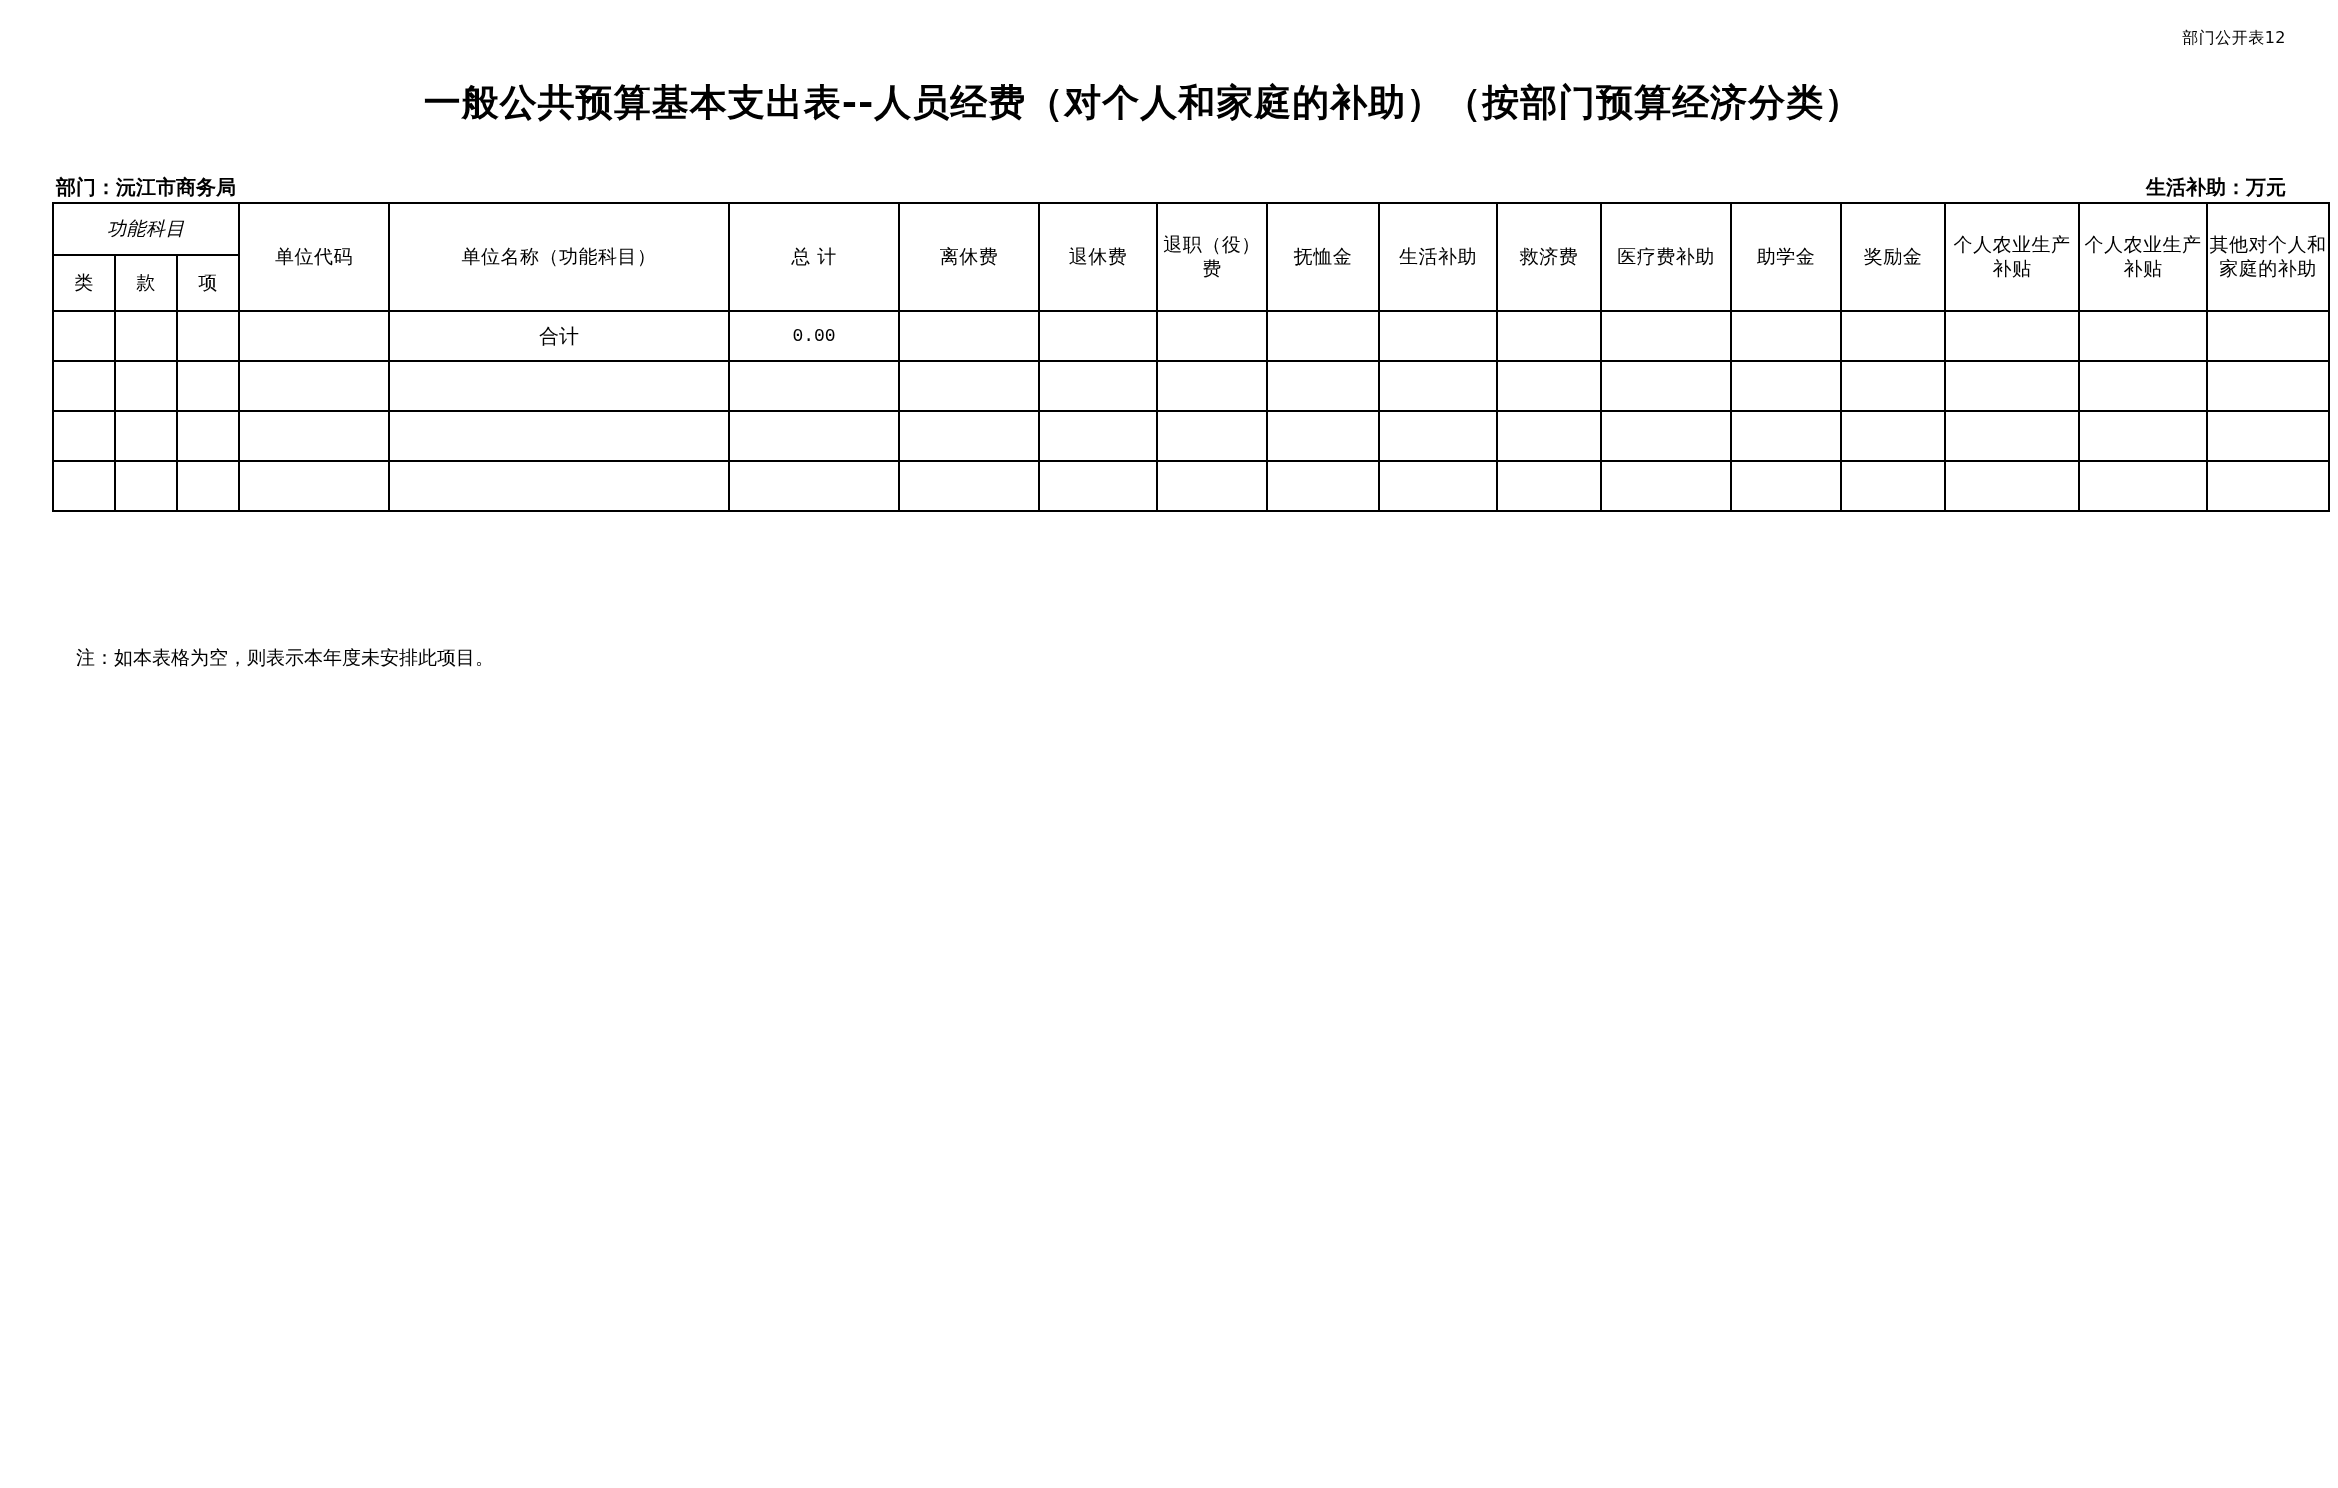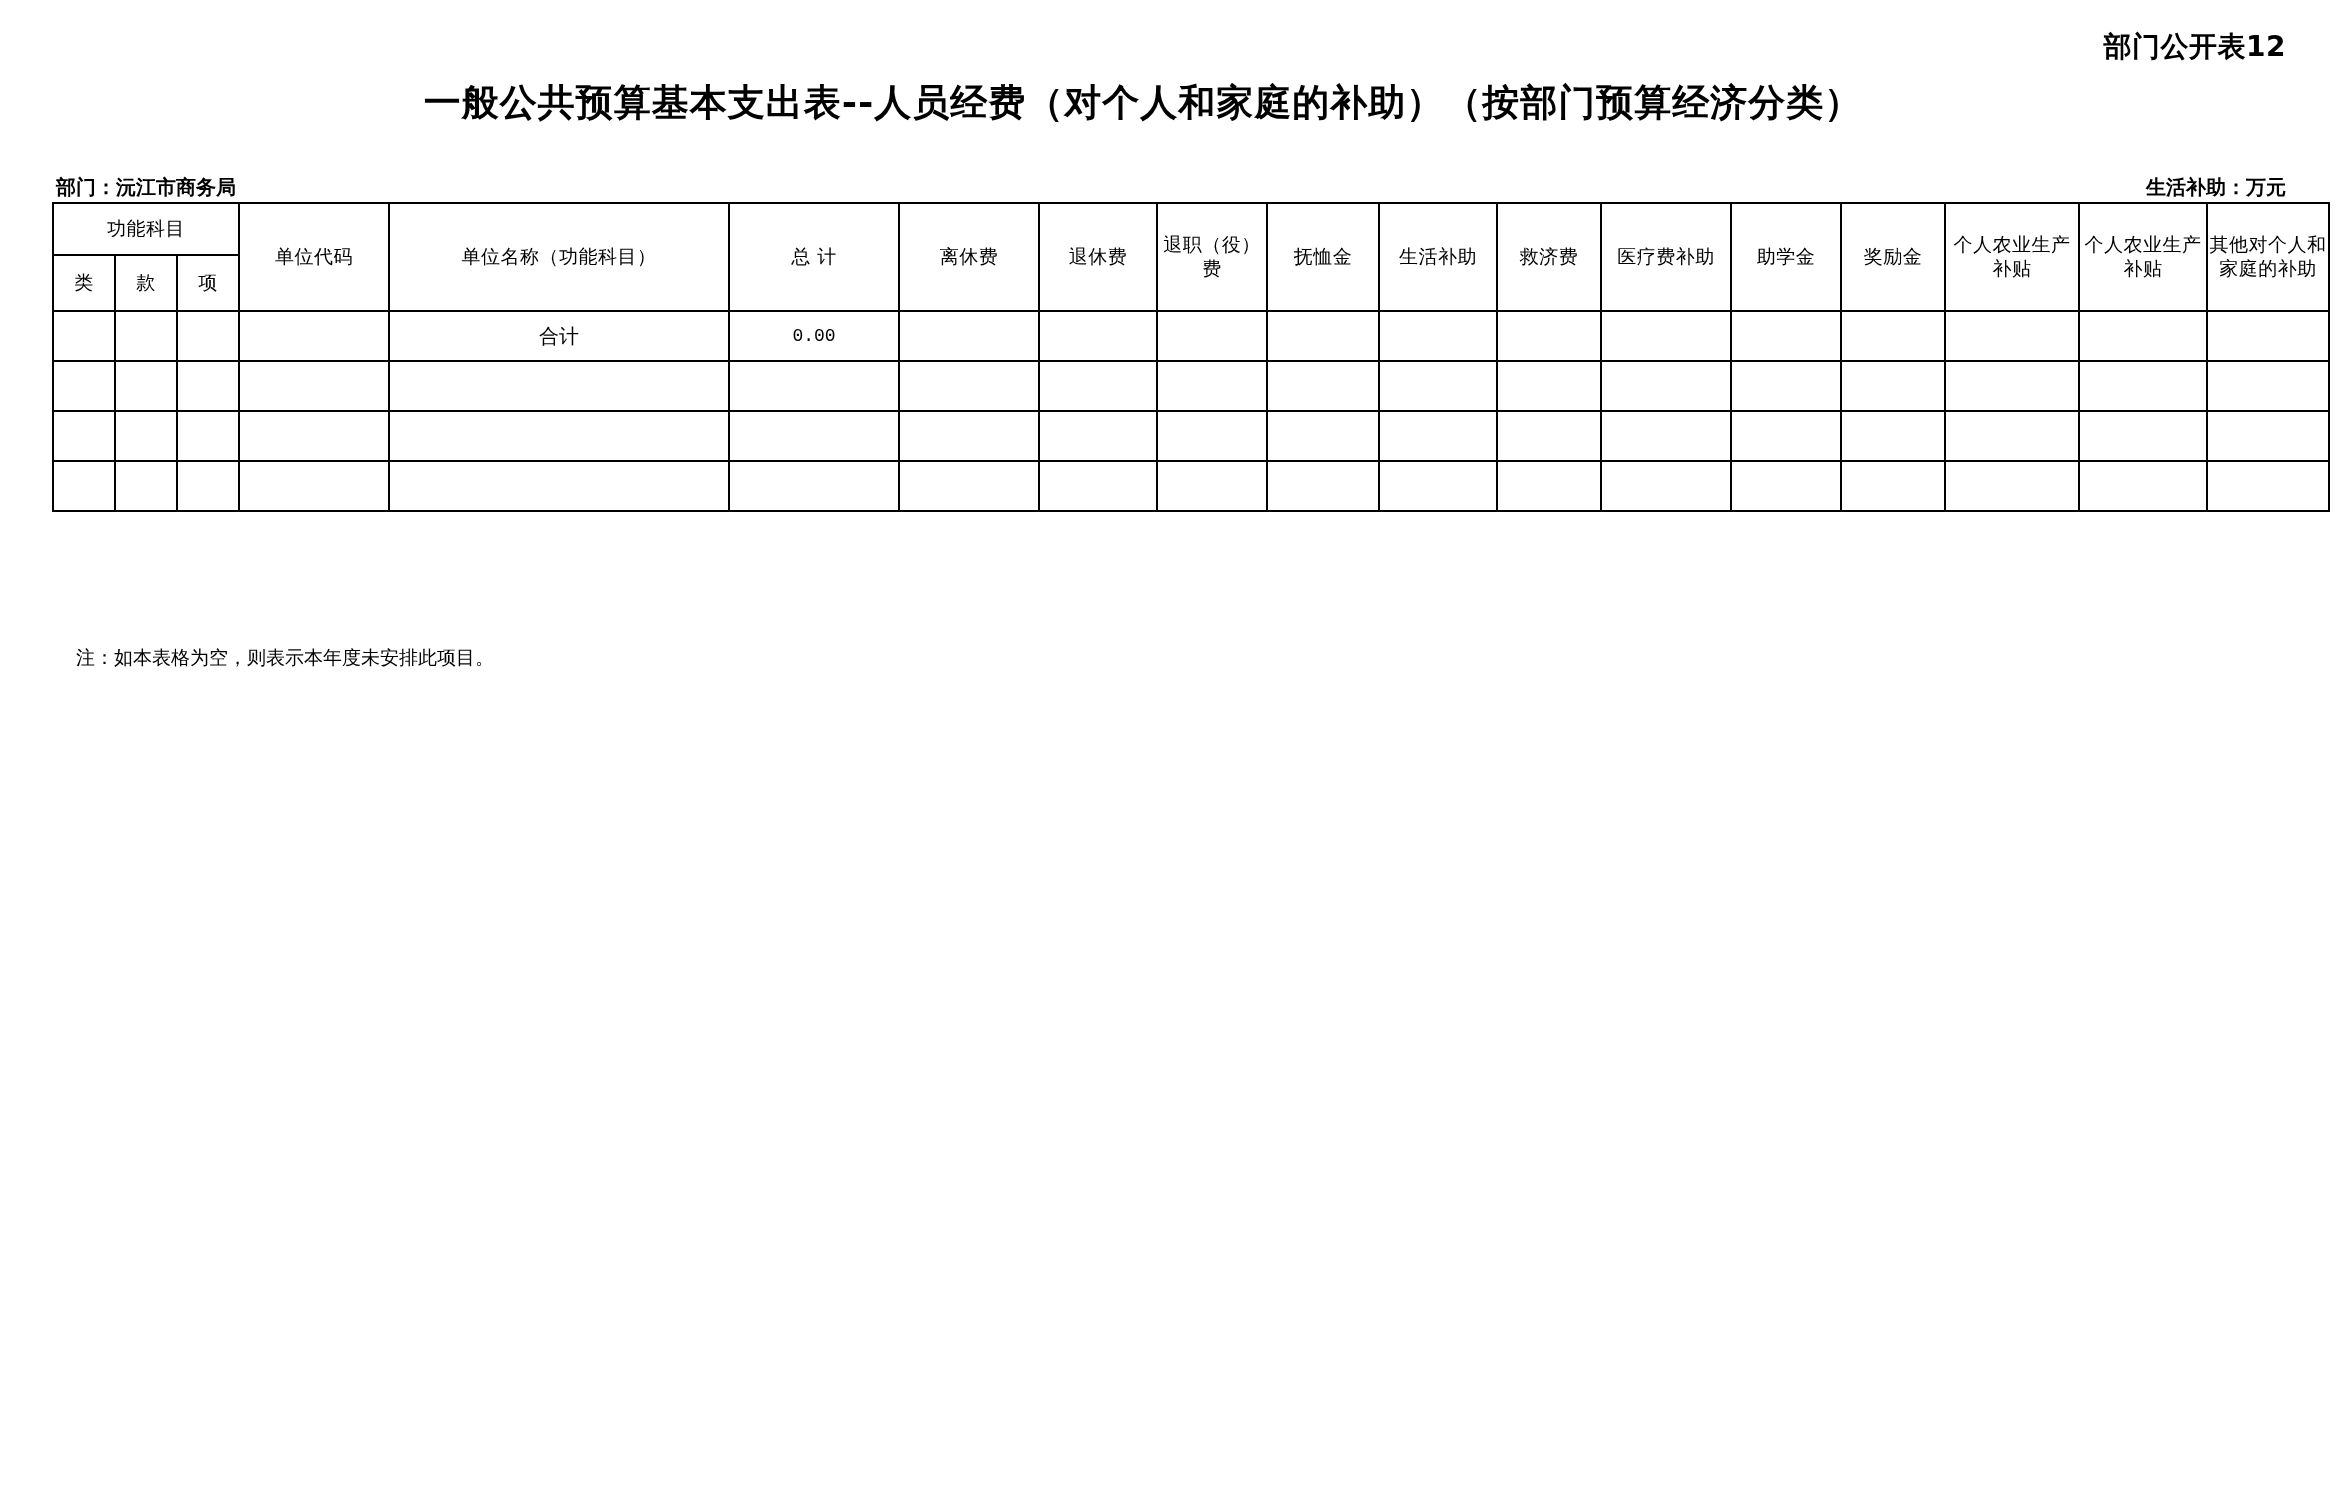--- a/index.html
+++ b/index.html
@@ -19,23 +19,22 @@
     position: relative;
     width: 2338px;
     height: 1488px;
     box-sizing: border-box;
   }
   .corner-label {
     position: absolute;
     right: 52px;
     top: 28px;
     font-family: "DejaVu Sans", sans-serif;
-    font-size: 28px;
+    font-size: 16px;
     letter-spacing: 0.5px;
-    font-weight: bold;
   }
   .doc-title {
     position: absolute;
     left: 0;
     right: 0;
     top: 78px;
     text-align: center;
     font-family: "DejaVu Serif", serif;
     font-weight: bold;
     font-size: 37px;
@@ -86,20 +85,21 @@
     font-weight: bold;
     line-height: 1.25;
     padding: 4px 3px;
     letter-spacing: 0.5px;
   }
   .hdr-tall {
     height: 104px;
   }
   .hdr-top {
     height: 50px;
+    font-style: italic;
   }
   .hdr-sub {
     height: 54px;
   }
   .data-row td {
     height: 48px;
   }
   .cell-name {
     font-family: "DejaVu Sans", sans-serif;
     font-size: 20px;

